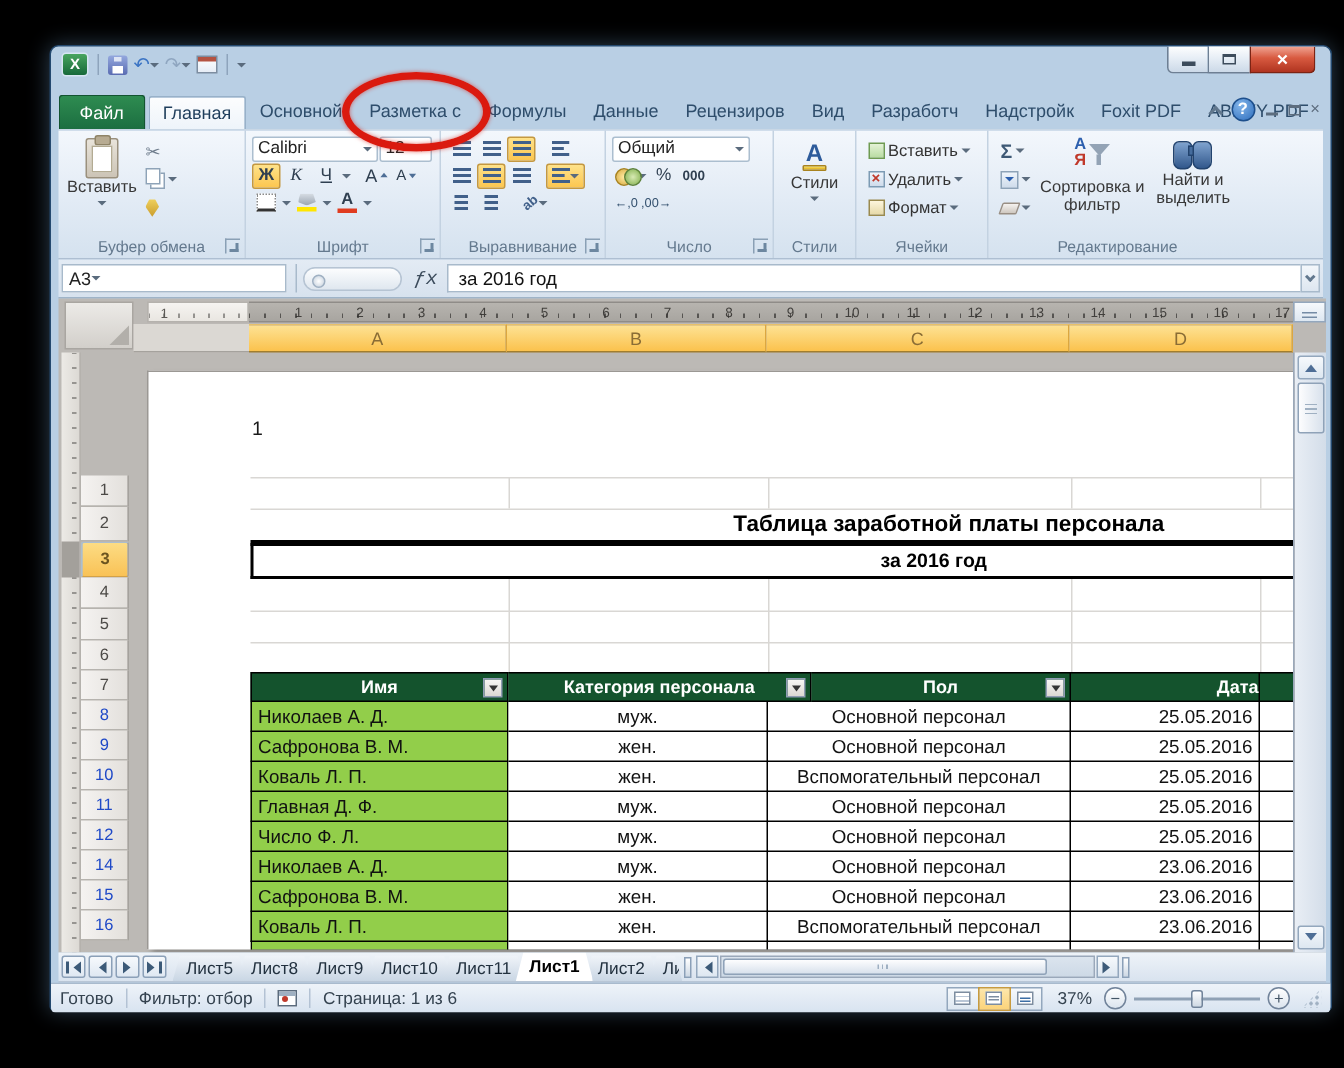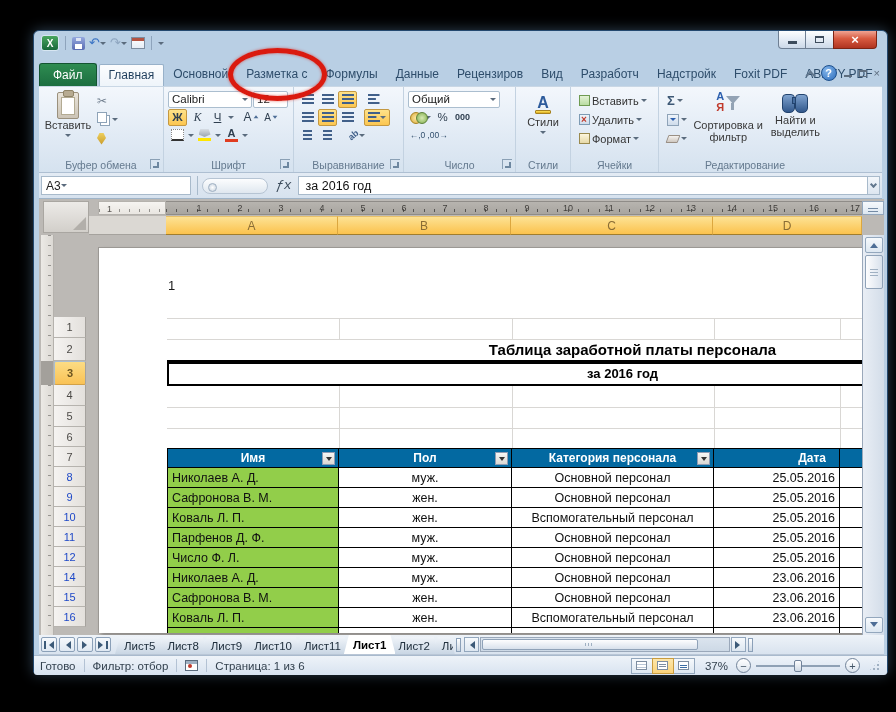--- a/index.html
+++ b/index.html
@@ -156,24 +156,24 @@
   .pmark{position:absolute;left:69px;top:30px;font-size:13px;color:#1a1a1a;}
   .gridline{position:absolute;background:#d9d7d4;}
   .ptitle{position:absolute;left:240px;width:501px;top:91px;height:21px;line-height:21px;text-align:center;text-indent:86px;
     font-weight:bold;font-size:15px;color:#000;white-space:nowrap;}
   .thick1{position:absolute;left:68px;right:0;top:112px;height:2px;background:#000;}
   .selbox{position:absolute;left:68px;right:0;top:114px;height:24px;border:2px solid #000;border-right:none;}
   .psub{position:absolute;left:240px;width:501px;top:116px;height:20px;line-height:20px;text-align:center;text-indent:66px;
     font-weight:bold;font-size:13px;color:#000;}
   .xtable{position:absolute;left:68px;top:200px;width:697px;font-size:12.5px;color:#111;}
   .xh{display:flex;height:20px;}
-  .xhc{position:relative;background:#0369a1;border-right:1px solid #000;border-bottom:1px solid #000;border-top:1px solid #000;
+  .xhc{position:relative;background:#14532d;border-right:1px solid #000;border-bottom:1px solid #000;border-top:1px solid #000;
     display:flex;align-items:center;justify-content:center;color:#fff;font-weight:bold;font-size:12px;}
   .xhc.c0{border-left:1px solid #000;}
-  .xhc.c3{justify-content:flex-end;padding-right:13px;}
+  .xhc.c3{justify-content:flex-end;padding-right:0;}
   .xhc.c4{border-right:none;}
   .fbtn{position:absolute;right:3px;top:3px;width:13px;height:13px;background:linear-gradient(#f7f6f4,#dbd8d3);
     border:1px solid #8f9bb3;display:flex;align-items:center;justify-content:center;}
   .ftri{width:0;height:0;border:3px solid transparent;border-top:4px solid #333;margin-top:3px;}
   .xr{display:flex;height:20px;}
   .xr.partial{height:6px;overflow:hidden;}
   .xc{background:#fff;border-right:1px solid #000;border-bottom:1px solid #000;display:flex;align-items:center;justify-content:center;overflow:hidden;white-space:nowrap;}
   .xc.c0{background:#92ce4a;border-left:1px solid #000;justify-content:flex-start;padding-left:4px;}
   .xc.c3{justify-content:flex-end;padding-right:4px;}
   .xc.c4{border-right:none;}
@@ -622,28 +622,28 @@
       <div class="selbox"></div>
       <div class="psub">за 2016 год</div>
       <div class="xtable">
             <div class="xh">
               <div class="xhc c0" style="width: 172px;">
                 <span>Имя</span>
                 <span class="fbtn">
                   <span class="ftri"></span>
                 </span>
               </div>
-              <div class="xhc c1" style="width: 173px;">
-                <span>Пол</span>
+              <div class="xhc c2" style="width: 202px;">
+                <span>Категория персонала</span>
                 <span class="fbtn">
                   <span class="ftri"></span>
                 </span>
               </div>
-              <div class="xhc c2" style="width: 202px;">
-                <span>Категория персонала</span>
+              <div class="xhc c1" style="width: 173px;">
+                <span>Пол</span>
                 <span class="fbtn">
                   <span class="ftri"></span>
                 </span>
               </div>
               <div class="xhc c3" style="width: 126px;">
                 <span>Дата</span>
               </div>
               <div class="xhc c4" style="width: 24px;"></div>
             </div>
             <div class="xr">
@@ -661,21 +661,21 @@
               <div class="xc c4" style="width: 24px;"></div>
             </div>
             <div class="xr">
               <div class="xc c0" style="width: 172px;">Коваль Л. П.</div>
               <div class="xc c1" style="width: 173px;">жен.</div>
               <div class="xc c2" style="width: 202px;">Вспомогательный персонал</div>
               <div class="xc c3" style="width: 126px;">25.05.2016</div>
               <div class="xc c4" style="width: 24px;"></div>
             </div>
             <div class="xr">
-              <div class="xc c0" style="width: 172px;">Парфенов Д. Ф.</div>
+              <div class="xc c0" style="width: 172px;">Главная Д. Ф.</div>
               <div class="xc c1" style="width: 173px;">муж.</div>
               <div class="xc c2" style="width: 202px;">Основной персонал</div>
               <div class="xc c3" style="width: 126px;">25.05.2016</div>
               <div class="xc c4" style="width: 24px;"></div>
             </div>
             <div class="xr">
               <div class="xc c0" style="width: 172px;">Число Ф. Л.</div>
               <div class="xc c1" style="width: 173px;">муж.</div>
               <div class="xc c2" style="width: 202px;">Основной персонал</div>
               <div class="xc c3" style="width: 126px;">25.05.2016</div>

